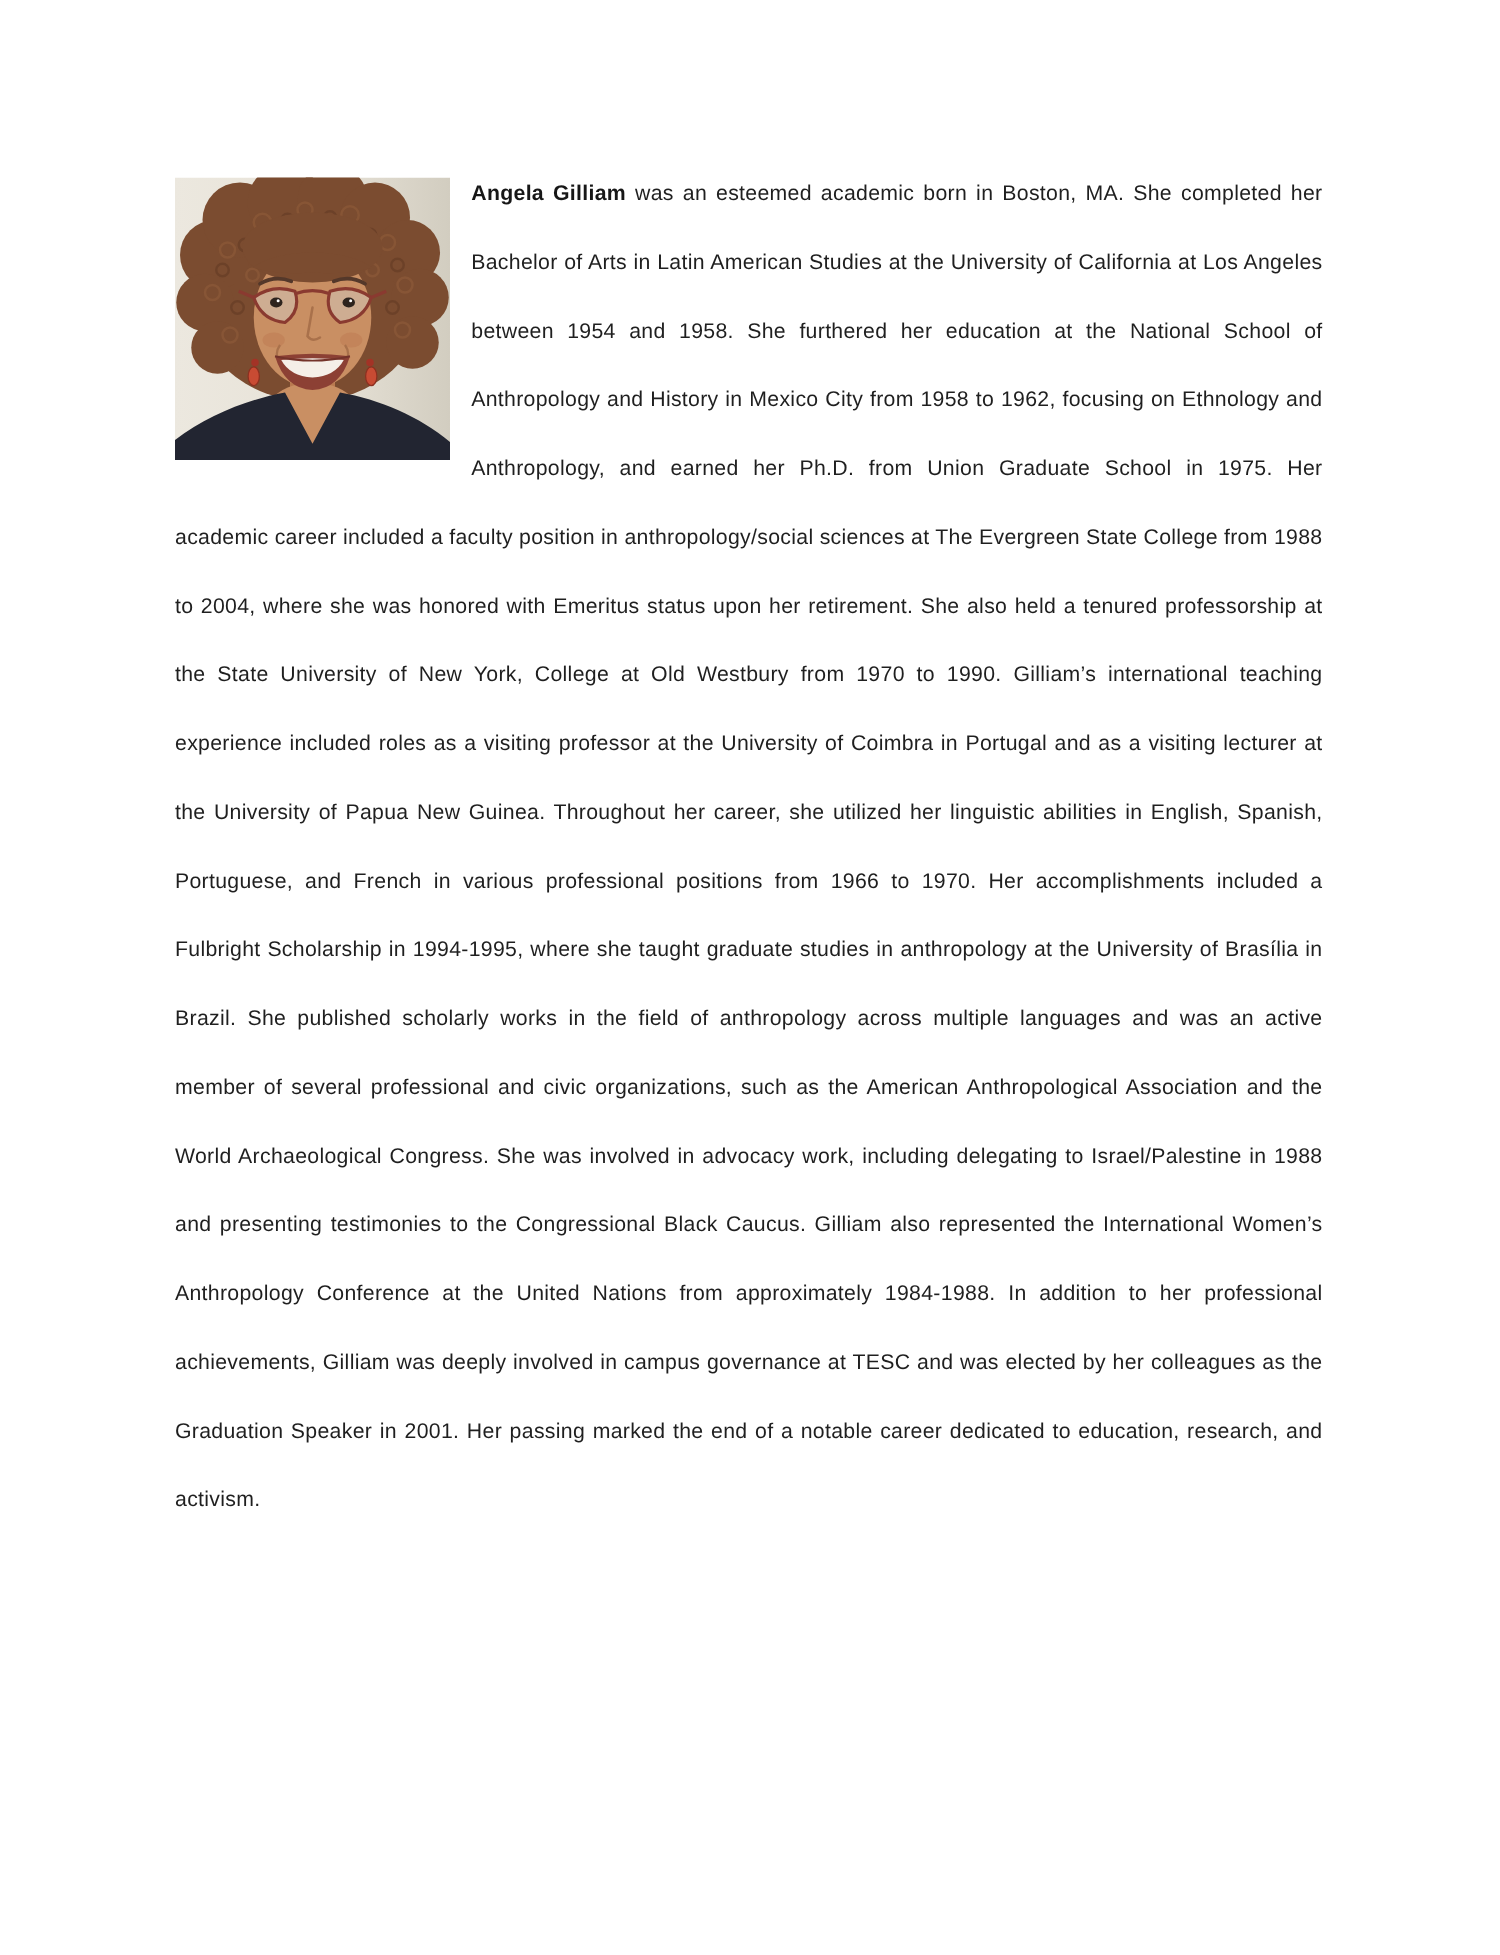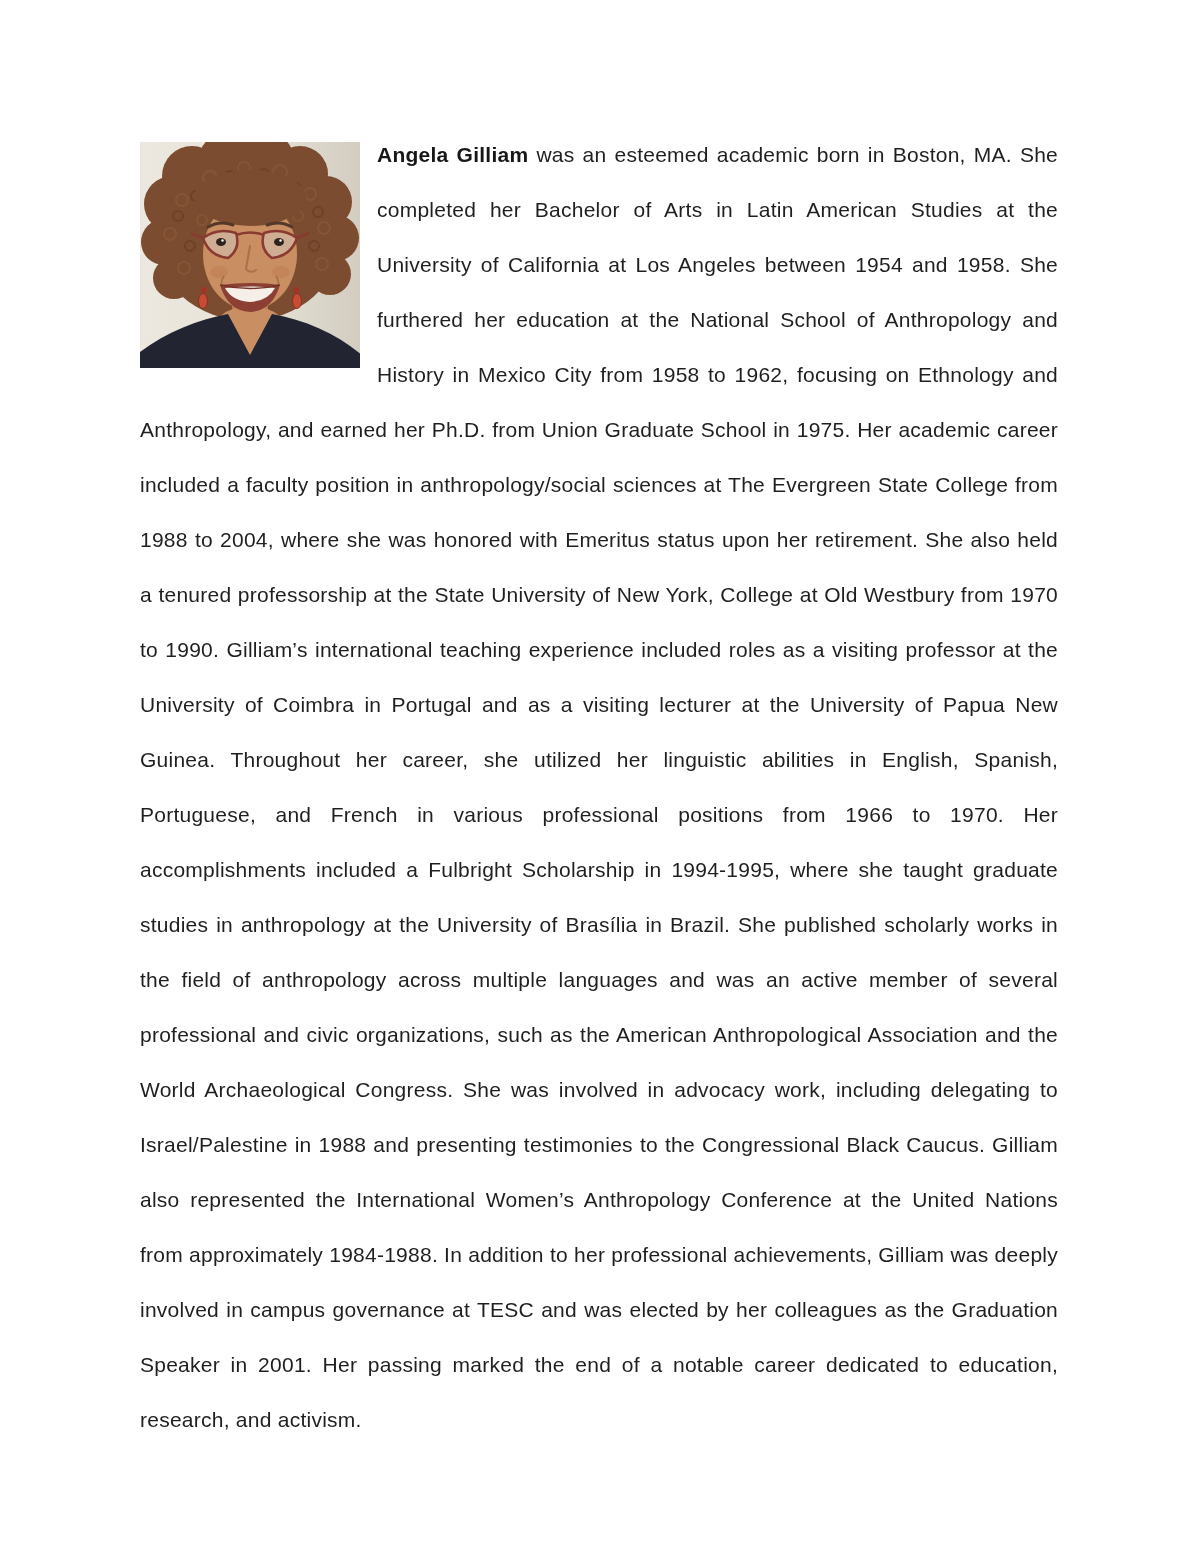--- a/index.html
+++ b/index.html
@@ -12,21 +12,21 @@
     width: 1200px;
     height: 1564px;
     background: #ffffff;
     box-sizing: border-box;
     padding: 127px 142px 0 140px;
     font-family: "Liberation Sans", sans-serif;
     overflow: hidden;
   }
   .bio {
     margin: 0;
-    font-size: 21px;
+    font-size: 17px;
     letter-spacing: 0.25px;
     line-height: 55px;
     text-align: justify;
     color: #1f1f1f;
   }
   .bio .name {
     font-weight: 700;
     color: #171717;
   }
   .photo {

